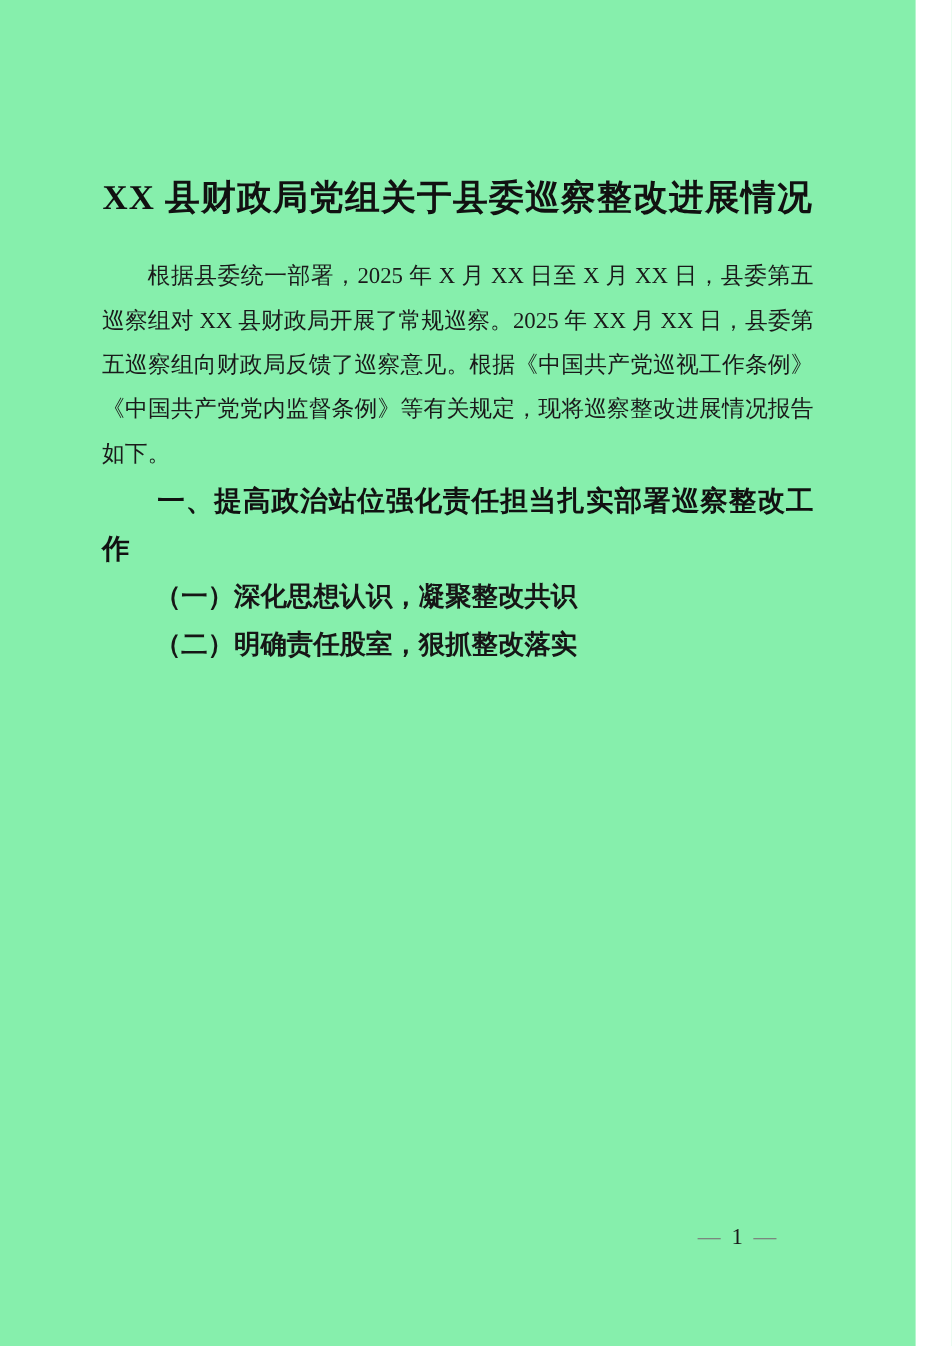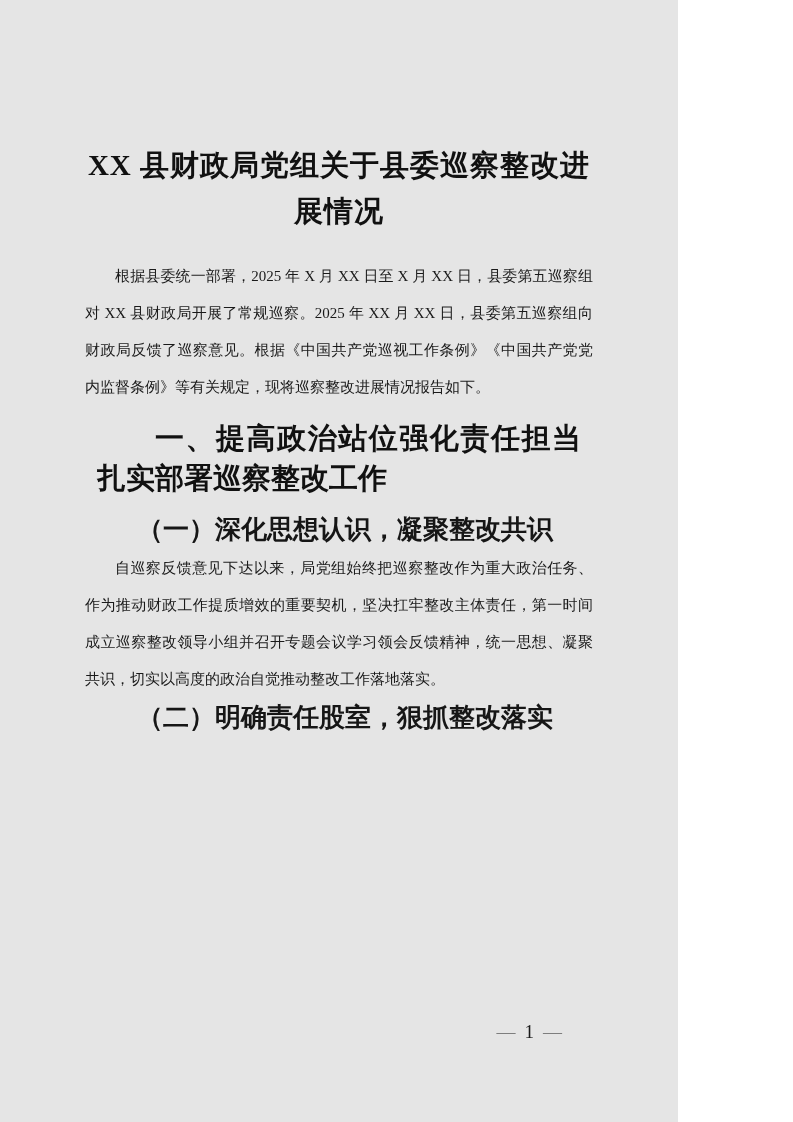--- a/index.html
+++ b/index.html
@@ -2,23 +2,23 @@
 <html><head>
 <meta charset="utf-8">
 <style>
   html, body {
     margin: 0;
     padding: 0;
     background: #ffffff;
   }
   .page {
     position: relative;
-    width: 678px;
+    width: 763px;
     height: 1122px;
-    background: #e5e5e5;
+    background: #86efac;
     color: #161616;
     overflow: hidden;
     font-family: "Liberation Serif", "DejaVu Serif", serif;
   }
   .title {
     margin: 142px 85px 0 85px;
     text-align: center;
     font-family: "Liberation Serif", "DejaVu Serif", serif;
     font-weight: 700;
     font-size: 29px;
@@ -26,46 +26,46 @@
     letter-spacing: 1px;
     color: #111111;
   }
   .title-line { display: block; }
   .content {
     margin: 24px 85px 0 85px;
   }
   .para {
     margin: 0;
     text-indent: 2em;
-    font-size: 15px;
+    font-size: 19px;
     line-height: 37px;
     text-align: justify;
     font-weight: 400;
     color: #1a1a1a;
   }
   .fangsong {
     font-family: "Liberation Serif", "DejaVu Serif", serif;
   }
   .kaiti {
     font-family: "Liberation Serif", "DejaVu Serif", serif;
   }
   .h1 {
-    margin: 12px;
+    margin: 0;
     text-indent: 2em;
-    font-size: 29px;
+    font-size: 23px;
     line-height: 40px;
     font-weight: 700;
     font-family: "Liberation Sans", "DejaVu Sans", sans-serif;
     color: #111111;
     text-align: justify;
   }
   .h2 {
     margin: 0;
     text-indent: 2em;
-    font-size: 26px;
+    font-size: 22px;
     line-height: 40px;
     font-weight: 700;
     font-family: "Liberation Serif", "DejaVu Serif", serif;
     color: #161616;
     text-align: justify;
   }
   .footer {
     position: absolute;
     top: 1020px;
     right: 116px;
@@ -91,21 +91,20 @@
     <span class="title-line">XX 县财政局党组关于县委巡察整改进展情况</span>
   </header>
 
   <main class="content">
     <p class="para fangsong">根据县委统一部署，2025 年 X 月 XX 日至 X 月 XX 日，县委第五巡察组对 XX 县财政局开展了常规巡察。2025 年 XX 月 XX 日，县委第五巡察组向财政局反馈了巡察意见。根据《中国共产党巡视工作条例》《中国共产党党内监督条例》等有关规定，现将巡察整改进展情况报告如下。</p>
 
     <h2 class="h1">一、提高政治站位强化责任担当扎实部署巡察整改工作</h2>
 
     <h3 class="h2">（一）深化思想认识，凝聚整改共识</h3>
 
-    <p class="para kaiti">自巡察反馈意见下达以来，局党组始终把巡察整改作为重大政治任务、作为推动财政工作提质增效的重要契机，坚决扛牢整改主体责任，第一时间成立巡察整改领导小组并召开专题会议学习领会反馈精神，统一思想、凝聚共识，切实以高度的政治自觉推动整改工作落地落实。</p>
 
     <h3 class="h2">（二）明确责任股室，狠抓整改落实</h3>
 
   </main>
 
   <footer class="footer">
     <span class="dash">—</span><span class="num">1</span><span class="dash">—</span>
   </footer>
 
 </div>

